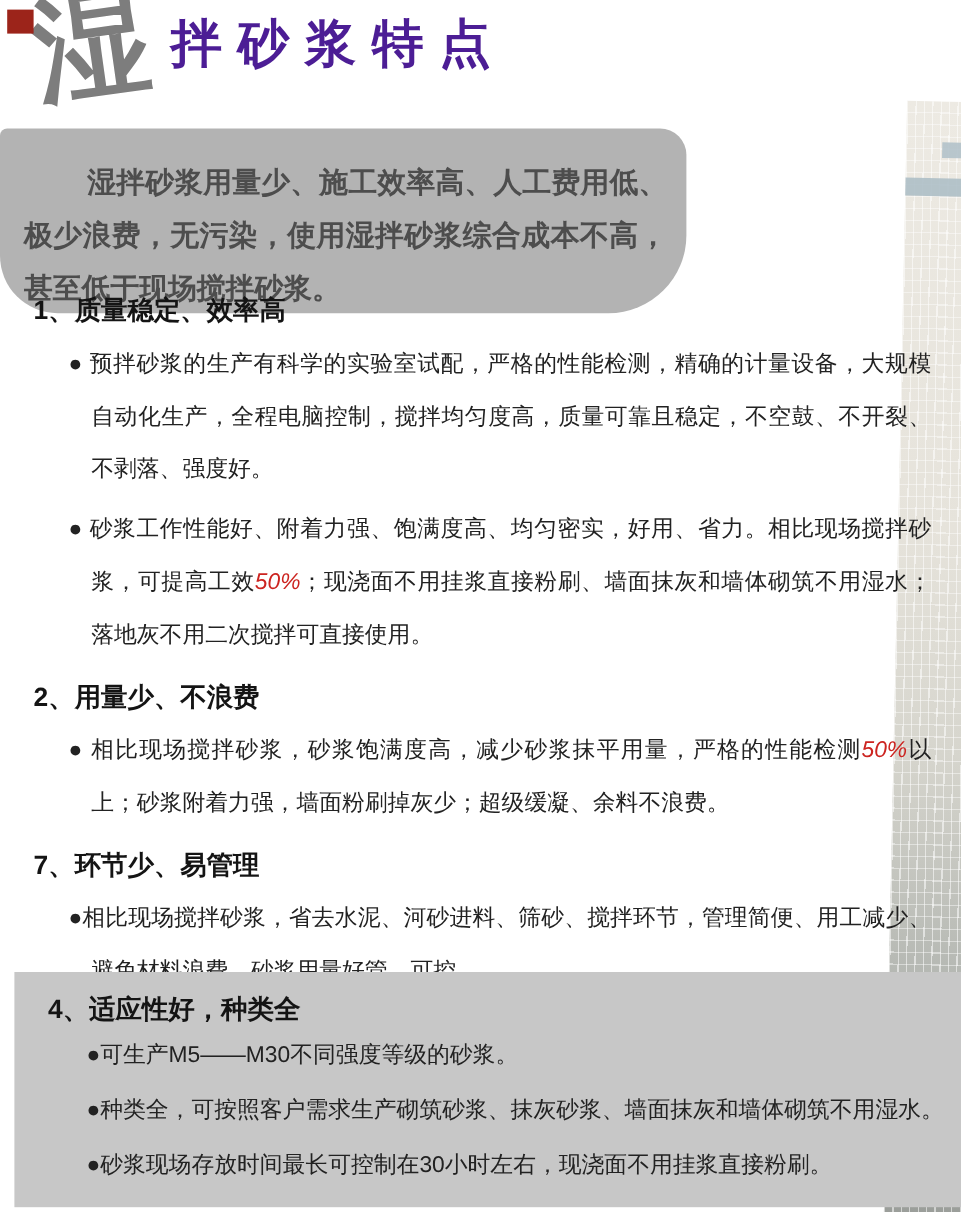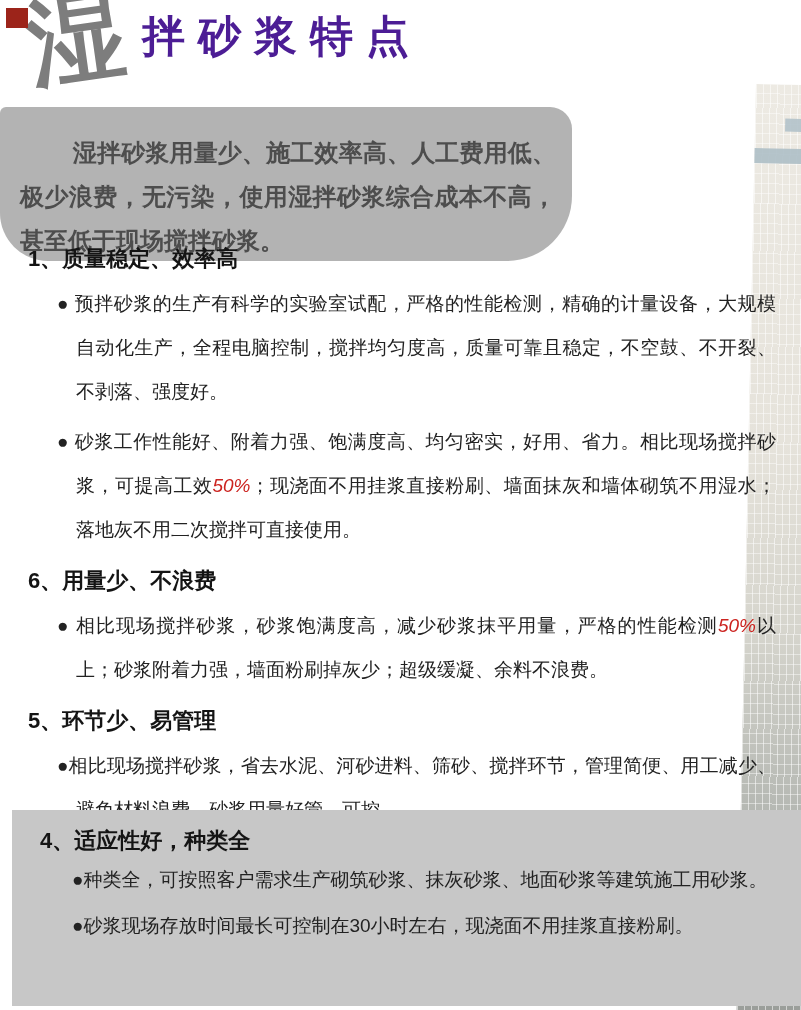--- a/index.html
+++ b/index.html
@@ -76,25 +76,26 @@
   <div class="page-title">拌砂浆特点</div>
 
   <div class="banner">
     <p>湿拌砂浆用量少、施工效率高、人工费用低、极少浪费，无污染，使用湿拌砂浆综合成本不高，甚至低于现场搅拌砂浆。</p>
   </div>
 
   <div class="content" id="main-zone">
       <div class="section-heading">1、质量稳定、效率高</div>
       <p class="bullet"><span>● </span><span>预拌砂浆的生产有科学的实验室试配，严格的性能检测，精确的计量设备，大规模自动化生产，全程电脑控制，搅拌均匀度高，质量可靠且稳定，不空鼓、不开裂、不剥落、强度好。</span></p>
       <p class="bullet"><span>● </span><span>砂浆工作性能好、附着力强、饱满度高、均匀密实，好用、省力。相比现场搅拌砂浆，可提高工效</span><span class="hl">50%</span><span>；现浇面不用挂浆直接粉刷、墙面抹灰和墙体砌筑不用湿水；落地灰不用二次搅拌可直接使用。</span></p>
-      <div class="section-heading">6、用量少、不浪费</div>
+      <div class="section-heading">2、用量少、不浪费</div>
       <p class="bullet"><span>● </span><span>相比现场搅拌砂浆，砂浆饱满度高，减少砂浆抹平用量，严格的性能检测</span><span class="hl">50%</span><span>以上；砂浆附着力强，墙面粉刷掉灰少；超级缓凝、余料不浪费。</span></p>
-      <div class="section-heading">5、环节少、易管理</div>
+      <div class="section-heading">7、环节少、易管理</div>
       <p class="bullet"><span>●</span><span>相比现场搅拌砂浆，省去水泥、河砂进料、筛砂、搅拌环节，管理简便、用工减少、避免材料浪费。砂浆用量好管、可控。</span></p>
     </div>
 
   <div class="gray-band" id="band-zone">
       <div class="section-heading">4、适应性好，种类全</div>
-      <p class="bullet"><span>●</span><span>种类全，可按照客户需求生产砌筑砂浆、抹灰砂浆、地面砂浆等建筑施工用砂浆。</span></p>
+      <p class="bullet"><span>●</span><span>可生产M5——M30不同强度等级的砂浆。</span></p>
+      <p class="bullet"><span>●</span><span>种类全，可按照客户需求生产砌筑砂浆、抹灰砂浆、墙面抹灰和墙体砌筑不用湿水。</span></p>
       <p class="bullet"><span>●</span><span>砂浆现场存放时间最长可控制在30小时左右，现浇面不用挂浆直接粉刷。</span></p>
     </div>
 
 </div>
 
 </body></html>

